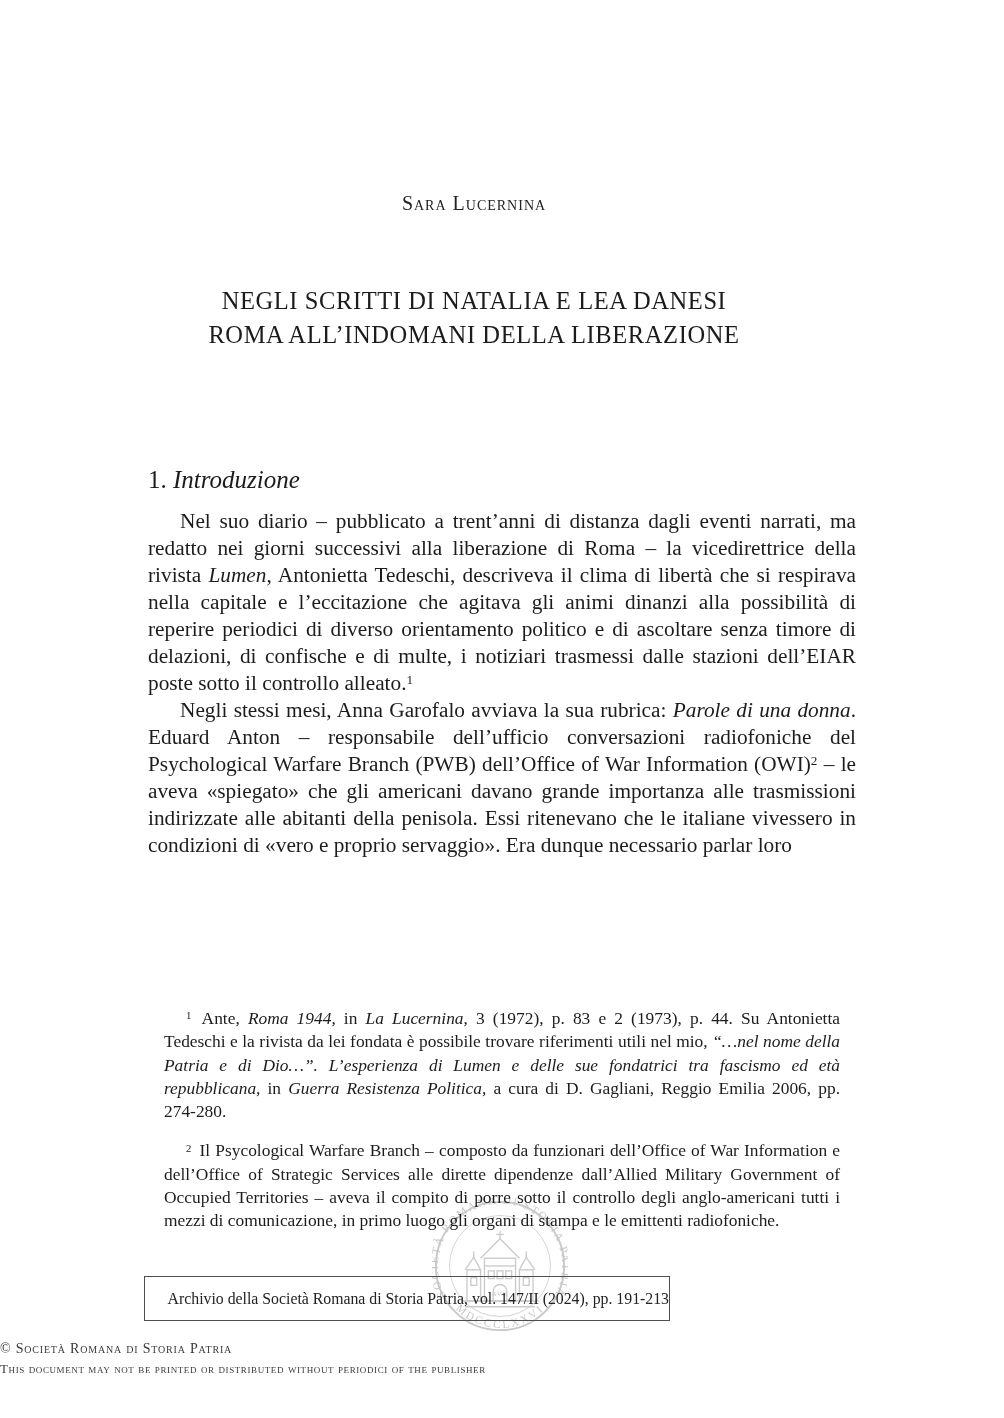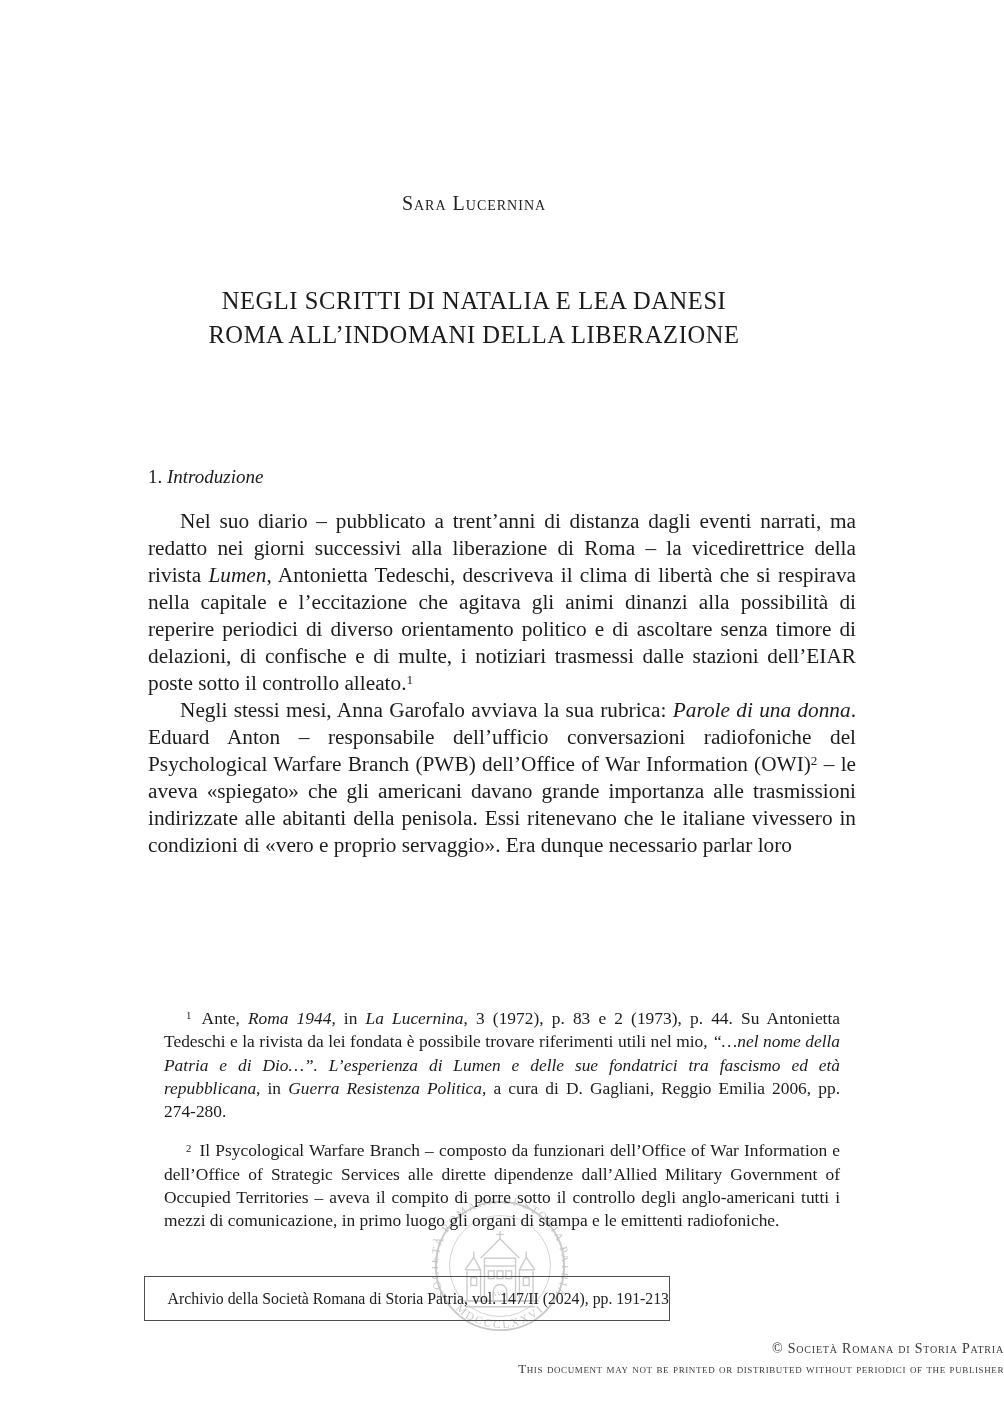--- a/index.html
+++ b/index.html
@@ -20,21 +20,21 @@
   }
   .title {
     position:absolute; left:120px; top:284px; width:708px;
     text-align:center; font-size:24.5px; line-height:34px;
     letter-spacing:0.6px; color:#1b1b1b;
   }
   .title .tline { display:block; }
 
   .heading {
     position:absolute; left:148px; top:466px; width:708px;
-    font-size:19px; color:#1b1b1b;
+    font-size:25px; color:#1b1b1b;
   }
 
   .bodytext {
     position:absolute; left:148px; top:508px; width:708px;
     font-size:21.3px; line-height:27px; text-align:justify;
   }
   .bodytext p { margin:0; text-indent:32px; }
 
   .footnotes {
     position:absolute; left:148px; top:991px; width:708px;
@@ -45,21 +45,21 @@
 
   .citation-box {
     position:absolute; left:144px; top:1276px; width:524px; height:43px;
     border:1.5px solid #4f4f4f; background:transparent;
     display:flex; align-items:center; justify-content:flex-end;
     font-size:15.8px; color:#222; white-space:nowrap;
   }
 
   .copyright {
     position:absolute; left:0; top:1339px; width:1004px;
-    text-align:right; color:#3a3a3a; font-variant:small-caps;
+    text-align:left; color:#3a3a3a; font-variant:small-caps;
   }
   .copyright .c1 { font-size:14px; letter-spacing:0.8px; line-height:20px; }
   .copyright .c2 { font-size:13px; letter-spacing:0.6px; line-height:20px; }
 
   .seal {
     position:absolute; left:432px; top:1198px; width:136px; height:136px;
     z-index:0;
   }
   .layer { position:absolute; z-index:1; }
   .seal text {

